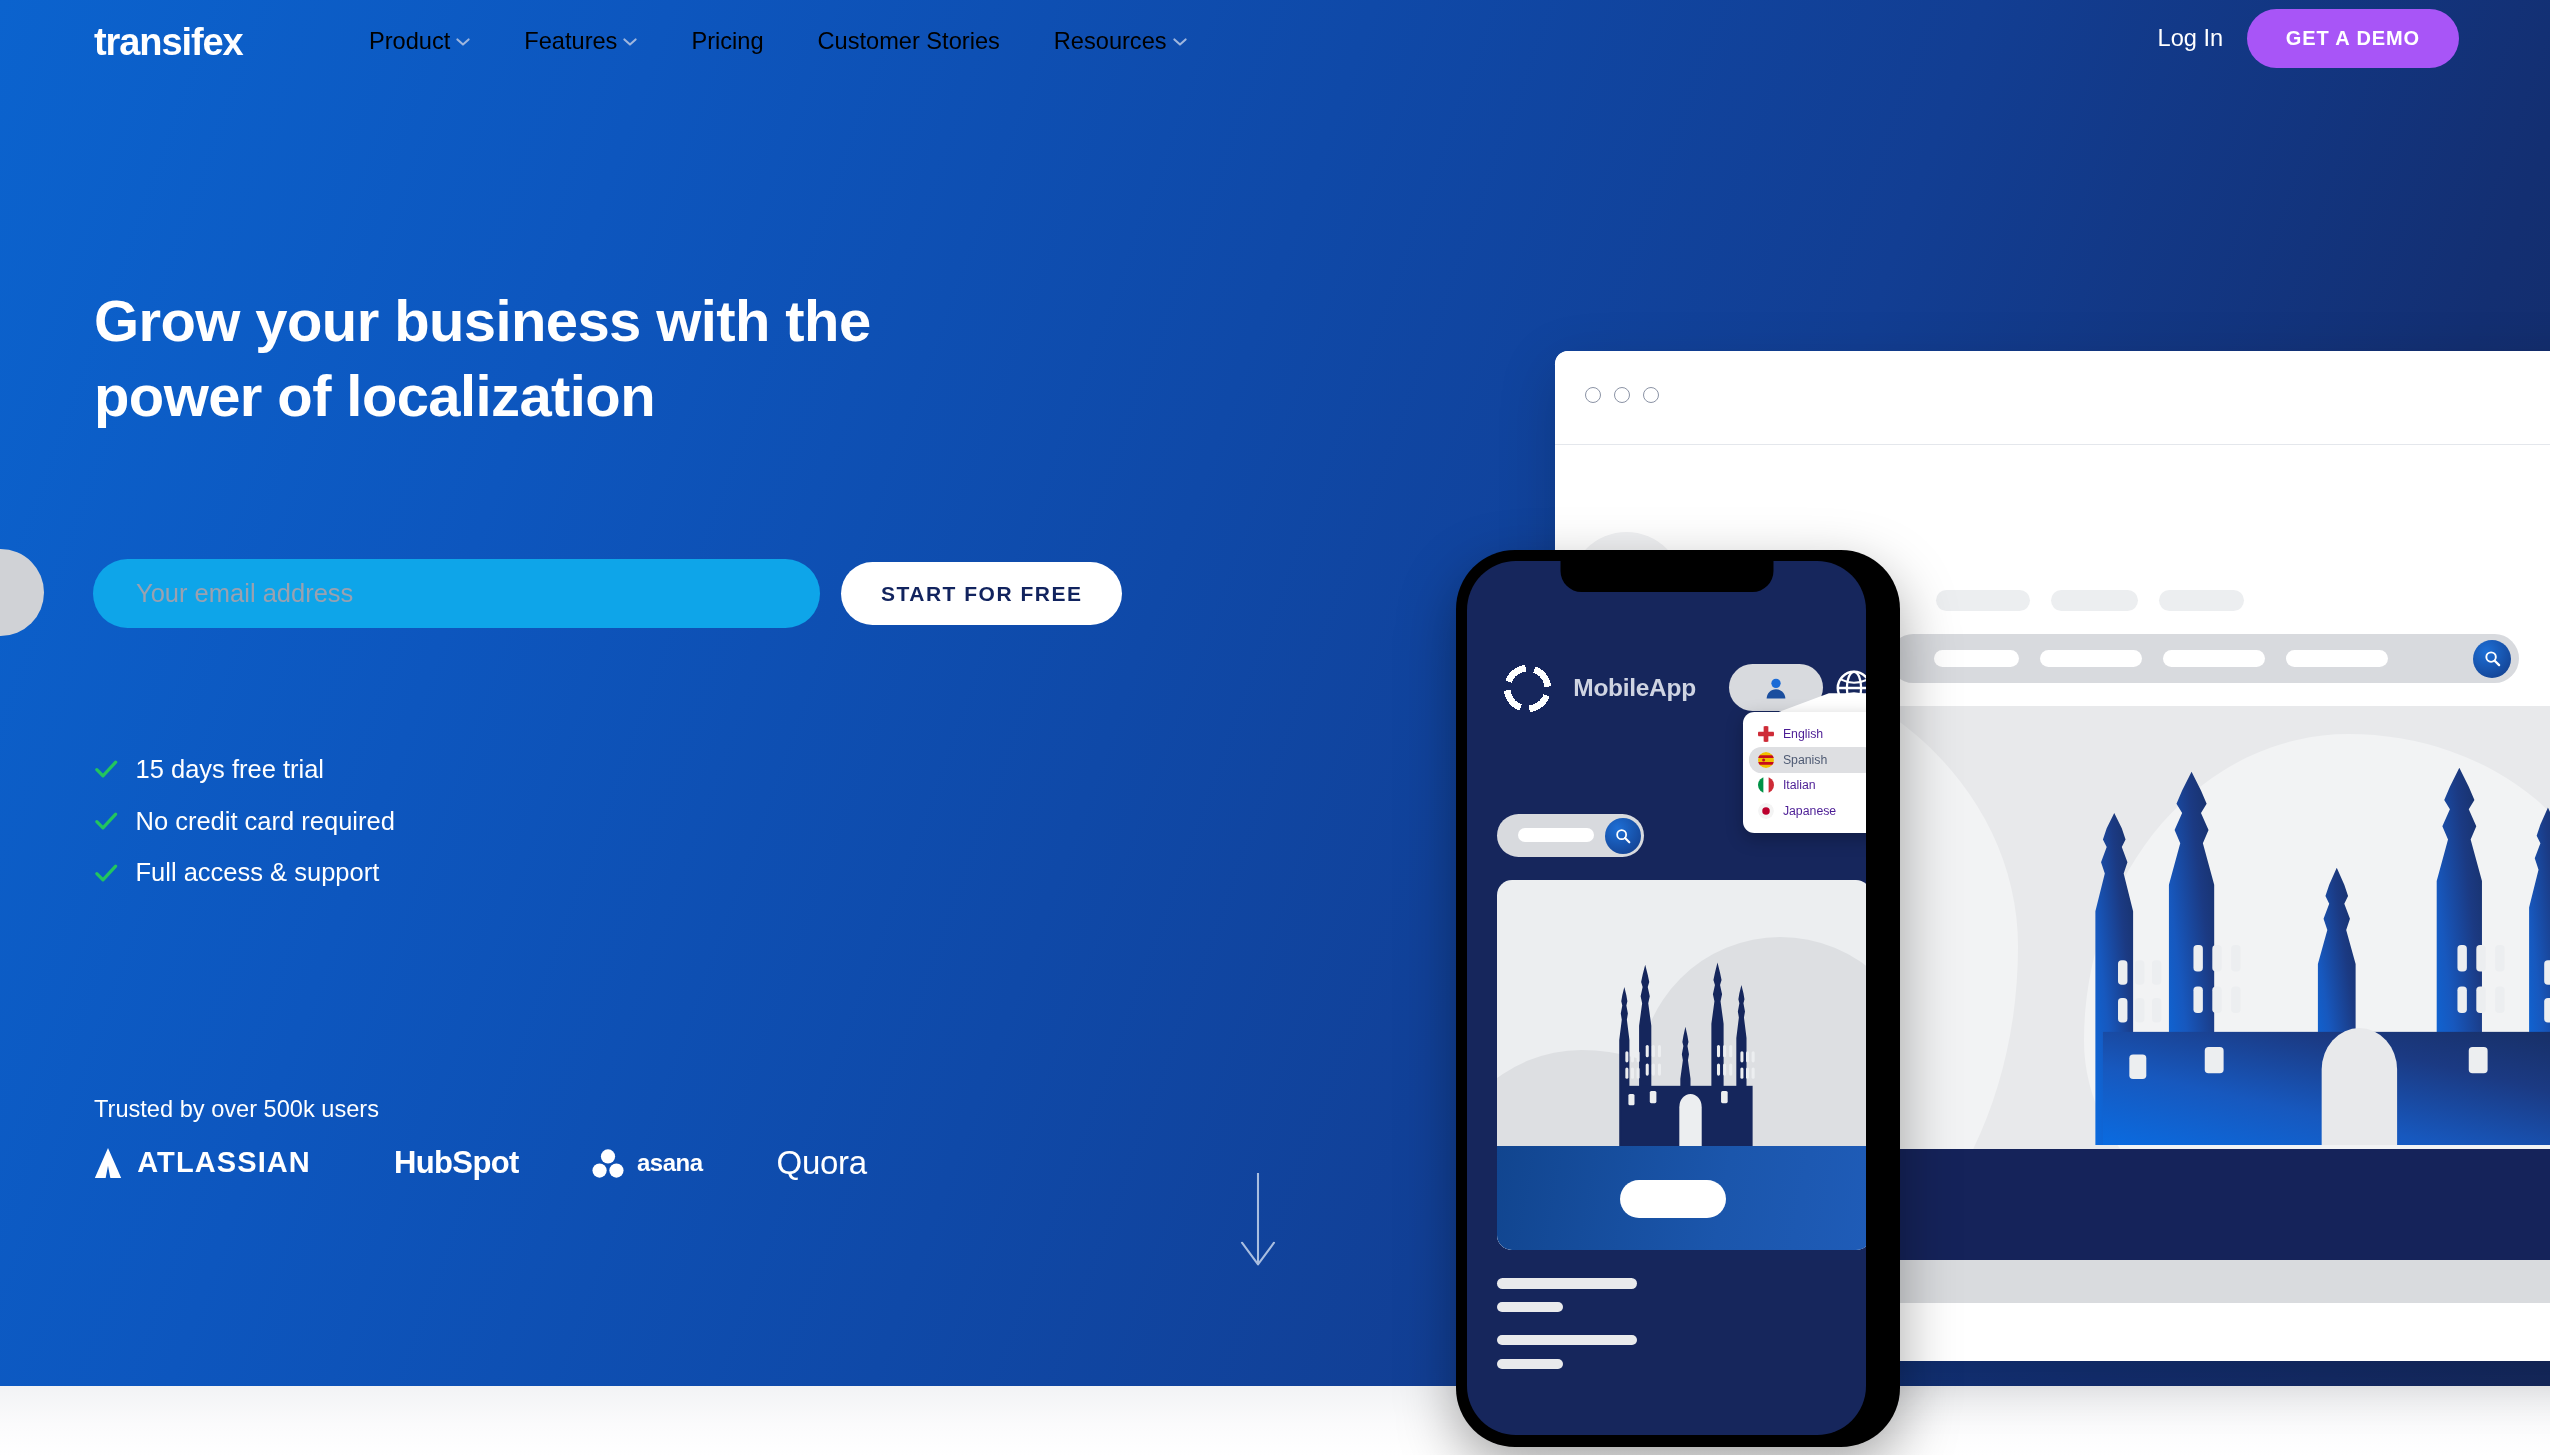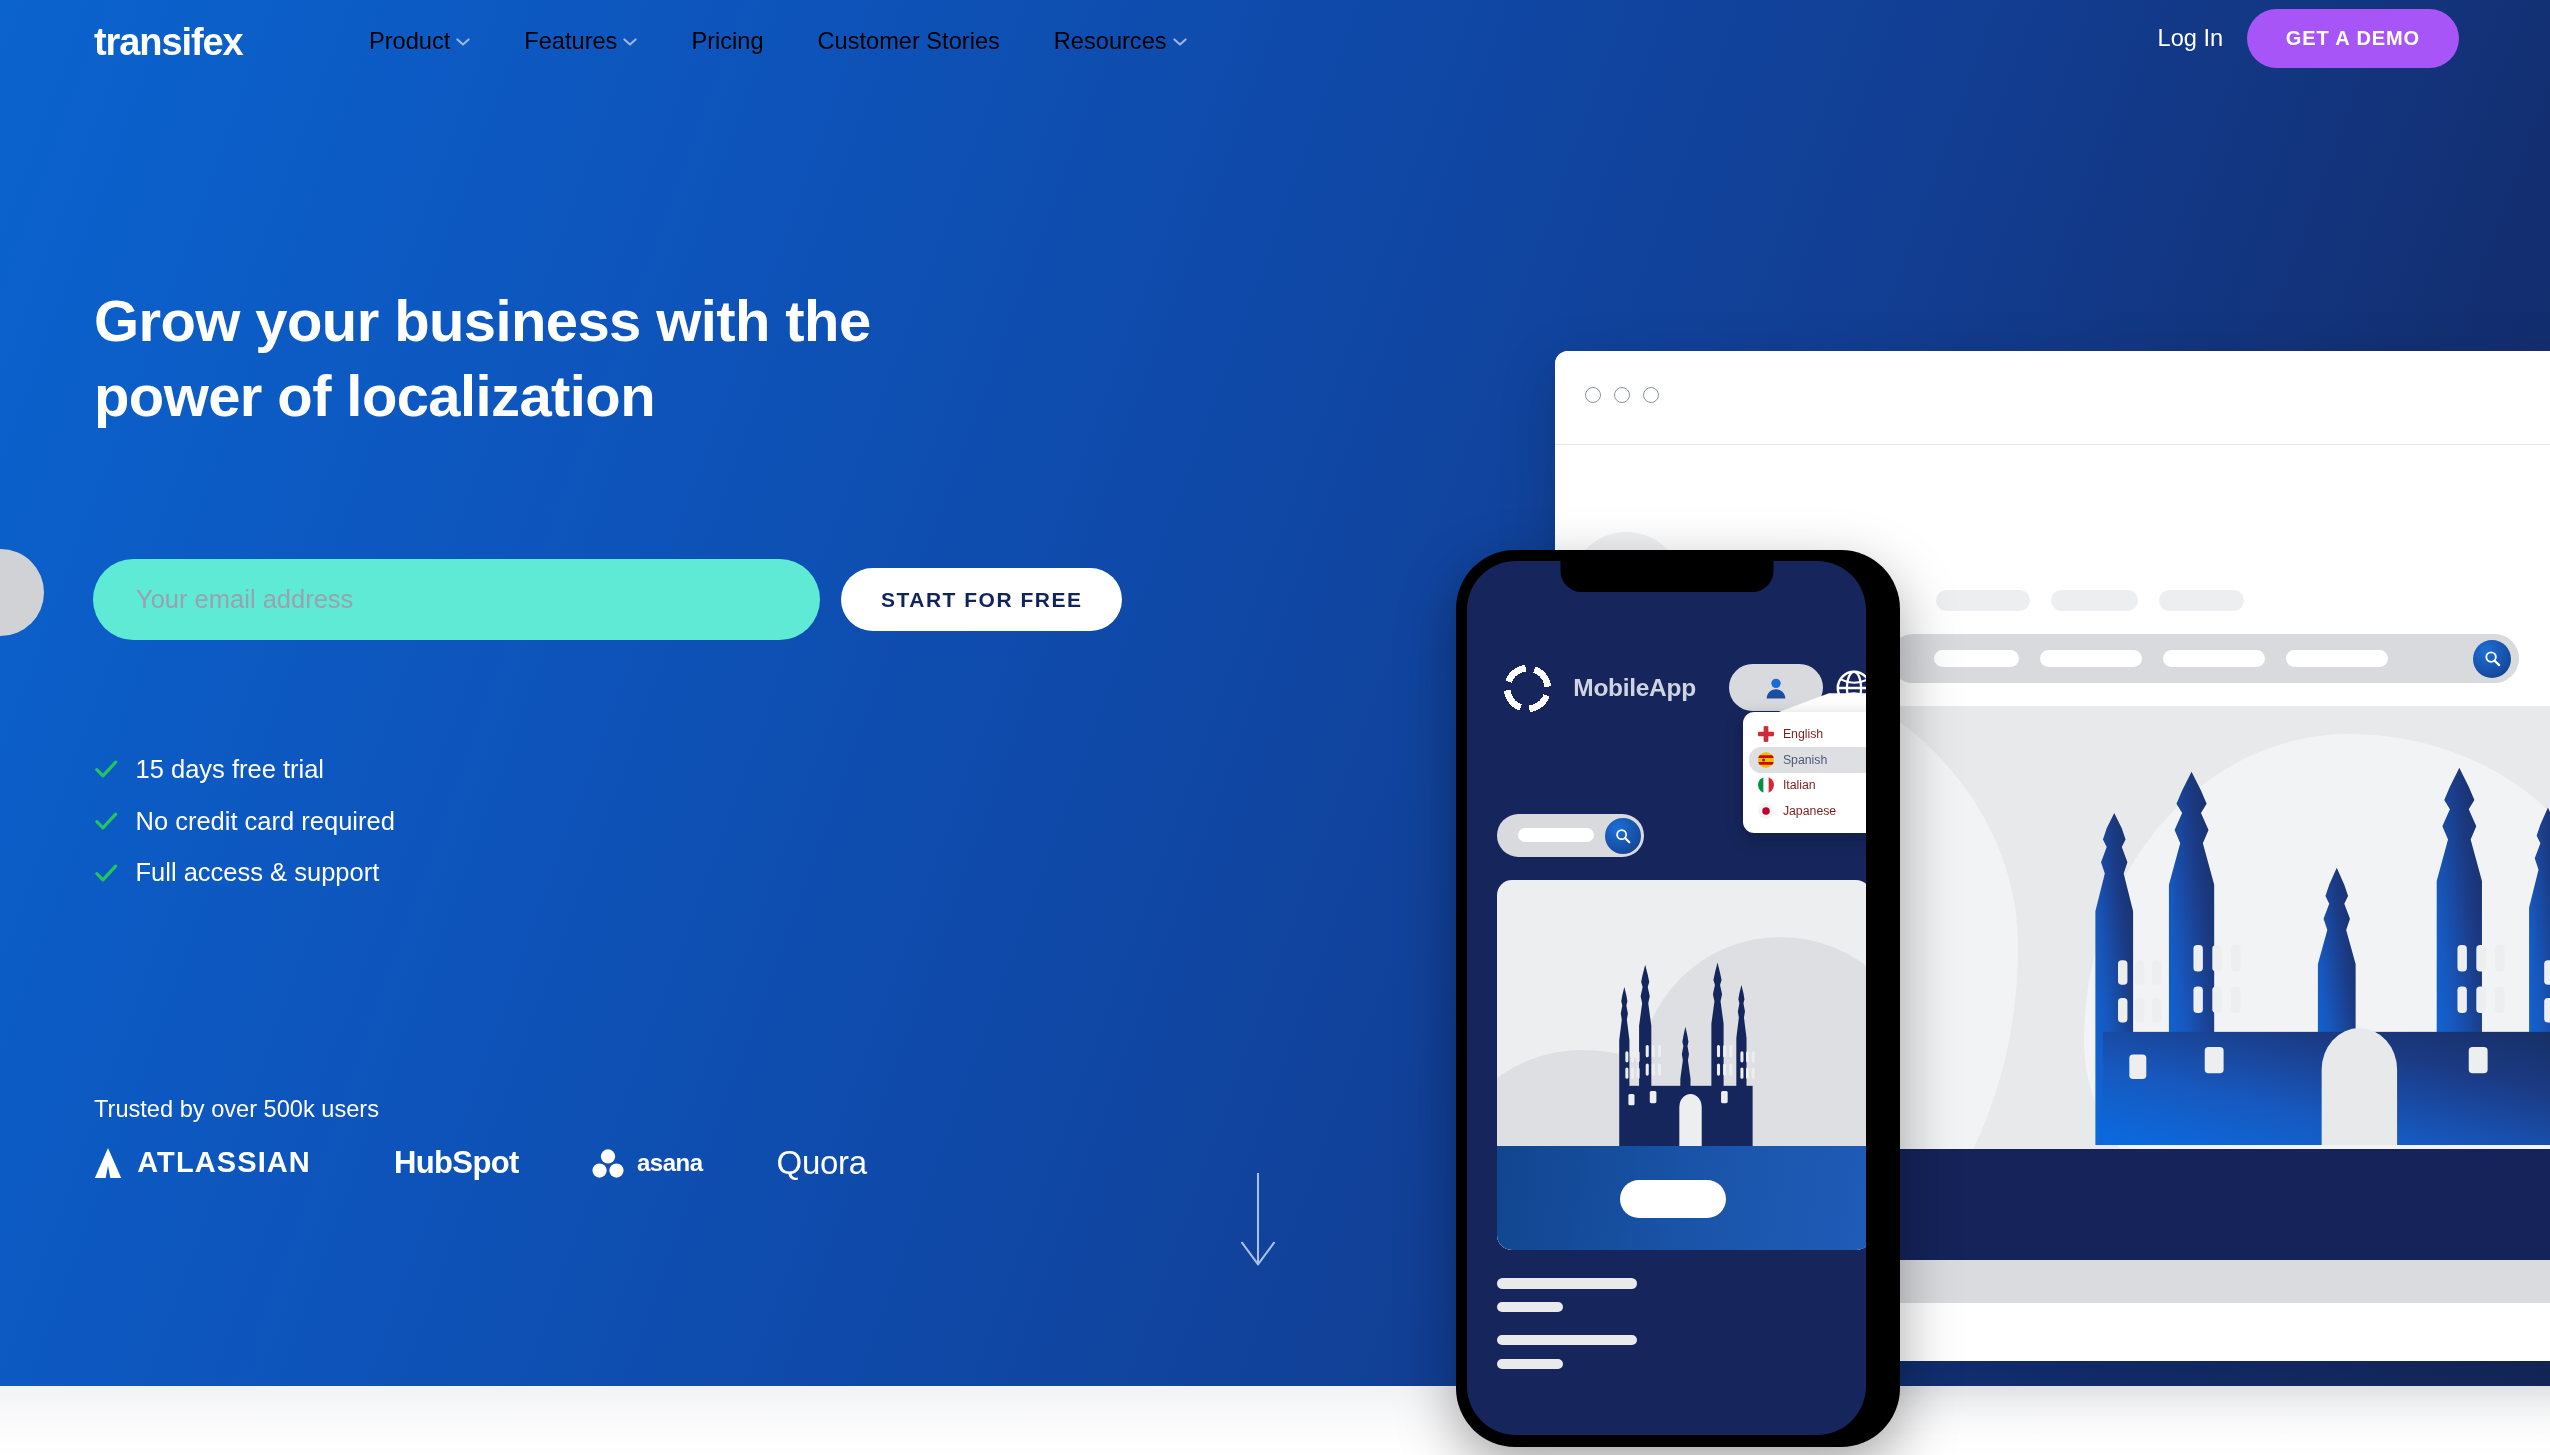--- a/index.html
+++ b/index.html
@@ -54,22 +54,22 @@
 
   
   .headline {
     position:absolute; left: 94px; top: 283px;
     color:#ffffff; font-size: 58px; line-height: 1.30; font-weight: 700;
     letter-spacing: -0.6px; max-width: 1057px;
   }
 
   .form-row { position:absolute; left: 93px; top: 559px; display:flex; align-items:center; gap: 21px; }
   .email-input {
-    width: 727px; height: 81px; border-radius: 943px; border: none; outline: none;
-    background: #5eead4; font-size: 25.5px; color: #3b4254; padding: 0 43px;
+    width: 727px; height: 69px; border-radius: 943px; border: none; outline: none;
+    background: #0ea5e9; font-size: 25.5px; color: #3b4254; padding: 0 43px;
     font-family: "Liberation Sans", sans-serif;
   }
   .email-input::placeholder { color: #9aa1b0; }
   .start-btn {
     height: 63px; border-radius: 943px; border: none; background: #ffffff;
     color: #11235E; font-size: 21px; font-weight: 700; letter-spacing: 1.5px;
     padding: 0 40px; cursor: pointer; white-space: nowrap;
     font-family: "Liberation Sans", sans-serif;
   }
 
@@ -191,21 +191,21 @@
     padding: 9.4px 0 0 0; z-index: 6;
   }
   .ph-dd-fold {
     position:absolute; left: 276px; top: 132px; width: 138px; height: 32px;
     background:#ffffff; border-radius: 0 11.3px 0 0; z-index: 5;
     clip-path: polygon(62% 0, 100% 0, 100% 100%, 0 100%);
   }
   .dd-row { display:flex; align-items:center; gap: 8.5px; height: 25.5px; padding: 0 9.4px; border-radius: 12.3px; margin: 0 5.7px; }
   .dd-row.sel { background:#dedfe2; }
   .dd-flag { width: 16px; height: 16px; border-radius:50%; flex: 0 0 16px; overflow:hidden; position:relative; }
-  .dd-label { font-size: 12.3px; color:#7f1d1d; font-family:"Liberation Sans", sans-serif; }
+  .dd-label { font-size: 12.3px; color:#4c1d95; font-family:"Liberation Sans", sans-serif; }
   .dd-row.sel .dd-label { color:#4e5a73; }
 
   .ph-card {
     position:absolute; left: 30px; top: 319px; width: 374px; height: 370px;
     background:#eceef0; border-radius: 15px; overflow:hidden;
   }
   .ph-card-blob1 { position:absolute; left: -57px; top: 170px; width: 283px; height: 245px; background:#dddfe2; border-radius: 50% 50% 44% 56% / 58% 42% 58% 42%; }
   .ph-card-blob2 { position:absolute; left: 142px; top: 57px; width: 283px; height: 283px; background:#dddfe2; border-radius: 50%; }
   .ph-card-band {
     position:absolute; left:0; bottom: 0; width: 374px; height: 104px;

